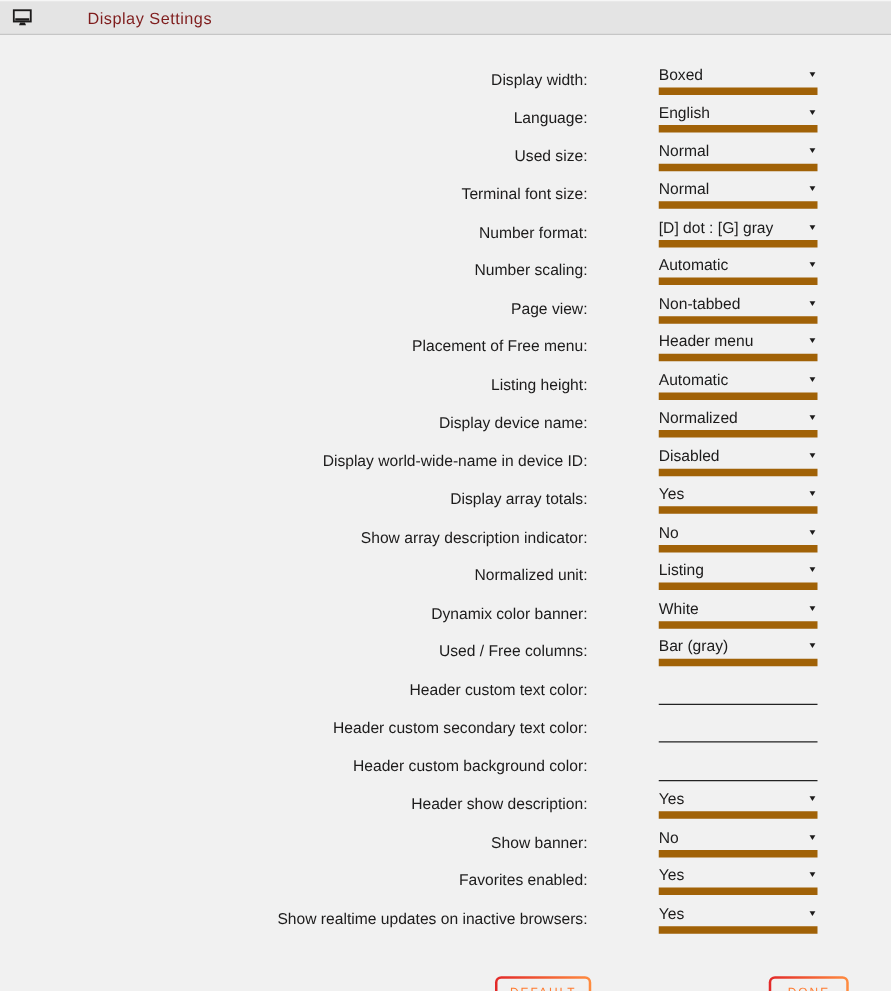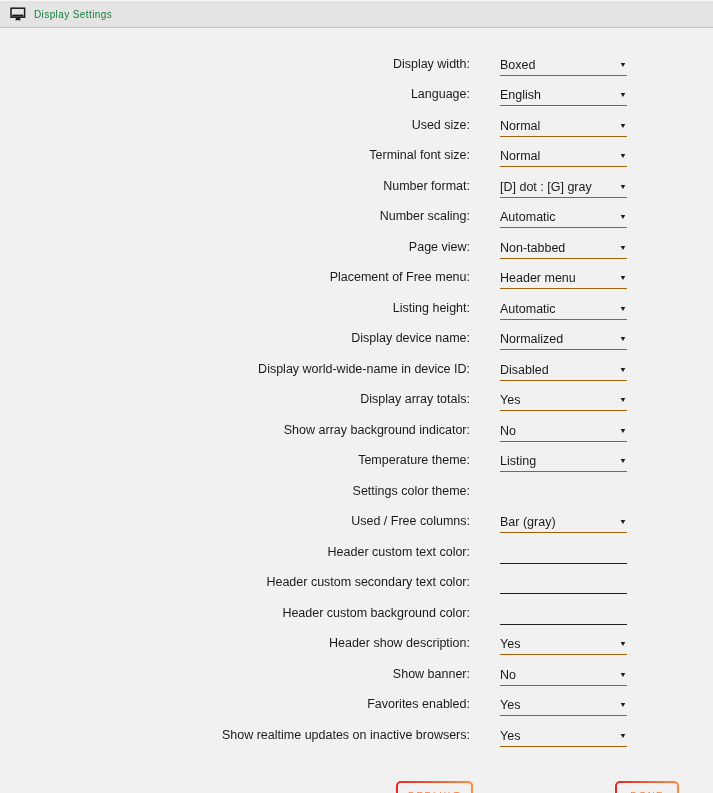--- a/index.html
+++ b/index.html
@@ -13,34 +13,34 @@
   
   .titlebar {
     height:26px;
     background:#e4e4e4;
     border-top:1px solid #f6f6f6;
     border-bottom:1px solid #c6c6c6;
     display:flex; align-items:center;
     padding-left:10px;
   }
   .titlebar .icon { display:flex; align-items:center; margin-right:8px; }
-  .titlebar .title-text { font-size:10px; letter-spacing:0.4px; color:#15803d; }
+  .titlebar .title-text { font-size:13px; letter-spacing:0.4px; color:#7f1d1d;margin-left:36px; }
 
   
   .form { padding-top:17px; }
-  .row { display:flex; align-items:flex-end; height:30.5px; }
+  .row { display:flex; align-items:flex-end; height:30.5px;gap:27px; }
   .flabel {
     width:470px; text-align:right;
     font-size:12.5px; color:#1c1b1b;
     padding-bottom:5px;
     white-space:nowrap;
   }
   .control {
     margin-left:30px; width:127px;
-    border-bottom:1px solid #a16207;
+    border-bottom:6px solid #a16207;
     padding-bottom:3px;
     display:flex; justify-content:space-between; align-items:center;
     box-sizing:border-box;
     cursor:pointer;
   }
   .control .val { font-size:12.5px; color:#1c1b1b; line-height:14px; }
   .control .arrow { font-size:8px; color:#1c1b1b; line-height:10px; transform:scaleY(0.85); }
   input.tinput {
     margin-left:30px; width:127px;
     border:none; border-bottom:1px solid #222222;
@@ -184,35 +184,39 @@
         </div>
       </div>
       <div class="row">
         <div class="flabel">Display array totals:</div>
         <div class="control">
           <span class="val">Yes</span>
           <span class="arrow">▼</span>
         </div>
       </div>
       <div class="row">
-        <div class="flabel">Show array background indicator:</div>
+        <div class="flabel">Show array description indicator:</div>
         <div class="control">
           <span class="val">No</span>
           <span class="arrow">▼</span>
         </div>
       </div>
       <div class="row">
-        <div class="flabel">Temperature theme:</div>
+        <div class="flabel">Normalized unit:</div>
         <div class="control">
           <span class="val">Listing</span>
           <span class="arrow">▼</span>
         </div>
       </div>
       <div class="row">
-        <div class="flabel">Settings color theme:</div>
+        <div class="flabel">Dynamix color banner:</div>
+        <div class="control">
+          <span class="val">White</span>
+          <span class="arrow">▼</span>
+        </div>
       </div>
       <div class="row">
         <div class="flabel">Used / Free columns:</div>
         <div class="control">
           <span class="val">Bar (gray)</span>
           <span class="arrow">▼</span>
         </div>
       </div>
       <div class="row">
         <div class="flabel">Header custom text color:</div>

